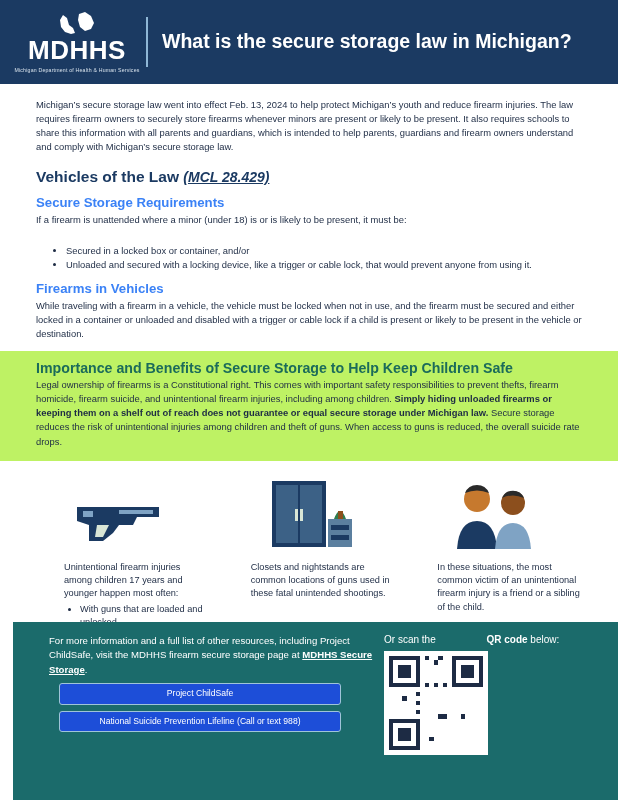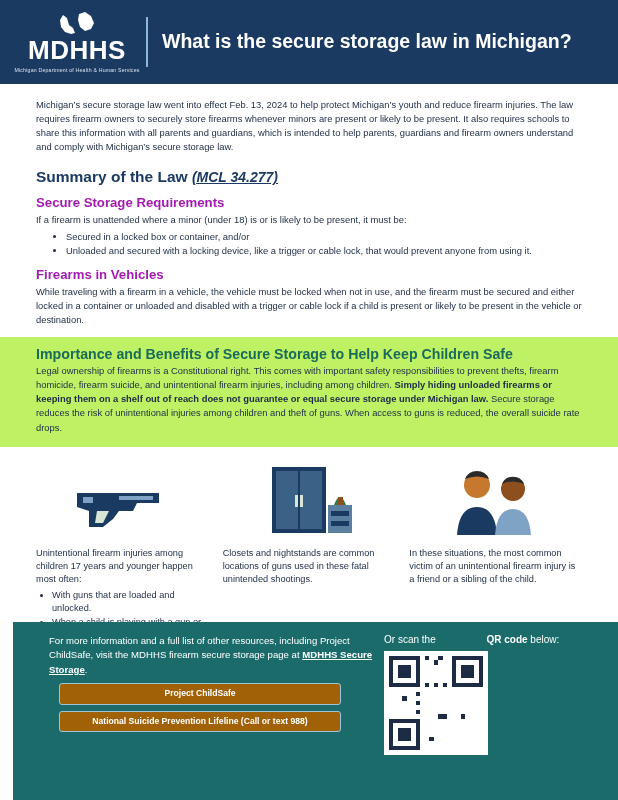--- a/index.html
+++ b/index.html
@@ -62,31 +62,31 @@
     font-size:15.5px;
     font-weight:bold;
     margin:6px 0 2px 0;
   }
   .h2 .cite {
     font-style:italic;
     text-decoration:underline;
     font-size:14px;
   }
   .h3 {
-    color:#a21caf;
+    color:#3b82f6;
     font-size:13.2px;
     font-weight:bold;
     margin:9px 0 3px 0;
   }
   .body-text {
     font-size:9.4px;
     line-height:1.5;
   }
   ul.bullets {
-    margin:2px 0 2px 0;
+    margin:16px 0 2px 0;
     padding-left:30px;
   }
   ul.bullets li {
     font-size:9.4px;
     line-height:1.5;
     margin:0;
   }
 
   
   .green-band {
@@ -99,21 +99,21 @@
   .bold-inline { font-weight:bold; }
 
   
   .illus-row {
     display:flex;
     padding:10px 36px 0 36px;
     gap:14px;
   }
   .illus-col { flex:1; display:flex; flex-direction:column; }
   .illus-art { height:80px; display:flex; align-items:flex-end; justify-content:center; }
-  .illus-text { font-size:9.2px; line-height:1.45; margin-top:10px; }
+  .illus-text { font-size:9.2px; line-height:1.45; margin-top:10px;margin-left:28px; }
   .illus-text ul { margin:2px 0 0 0; padding-left:16px; }
   .illus-text li { margin-bottom:1px; }
   .source-line {
     text-align:right;
     font-size:9px;
     font-style:italic;
     font-weight:bold;
     color:#1b3a62;
     padding:4px 36px 0 36px;
   }
@@ -135,29 +135,28 @@
     line-height:1.5;
   }
   .footer-left .link {
     text-decoration:underline;
     font-weight:bold;
   }
   .btn {
     display:block;
     width:282px;
     margin:6px 0 0 10px;
-    background:#a16207;
+    background:#1d4ed8;
     color:#ffffff;
     border:1px solid #9fc4d8;
     border-radius:3px;
     text-align:center;
     font-size:8.6px;
     padding:5px 4px;
     line-height:1.1;
-    font-weight:bold;
   }
   .footer-right { flex:1; color:#ffffff; padding-left:10px; }
   .footer-right .qr-label { font-size:10px; margin-bottom:6px; }
   .footer-right .qr-label b { font-weight:bold;padding-left:48px; }
   .qr {
     width:104px; height:104px;
     background:#ffffff;
     padding:5px;
   }
   .qr-grid {
@@ -184,22 +183,22 @@
       <div class="logo-sub">Michigan Department of Health &amp; Human Services</div>
     </div>
     <div class="divider-v"></div>
     <div class="header-title">What is the secure storage law in Michigan?</div>
   </div>
 
   <div class="intro">Michigan’s secure storage law went into effect Feb. 13, 2024 to help protect Michigan’s youth and reduce firearm injuries. The law requires firearm owners to securely store firearms whenever minors are present or likely to be present. It also requires schools to share this information with all parents and guardians, which is intended to help parents, guardians and firearm owners understand and comply with Michigan’s secure storage law.</div>
 
   <div class="section-pad">
     <div class="h2">
-      <span>Summary of the Law</span>
-      <span class="cite">(MCL 34.277)</span>
+      <span>Vehicles of the Law</span>
+      <span class="cite">(MCL 28.429)</span>
     </div>
 
     <div class="h3">Secure Storage Requirements</div>
     <div class="body-text">If a firearm is unattended where a minor (under 18) is or is likely to be present, it must be:</div>
     <ul class="bullets">
       <li>Secured in a locked box or container, and/or</li>
       <li>Unloaded and secured with a locking device, like a trigger or cable lock, that would prevent anyone from using it.</li>
     </ul>
 
     <div class="h3">Firearms in Vehicles</div>

